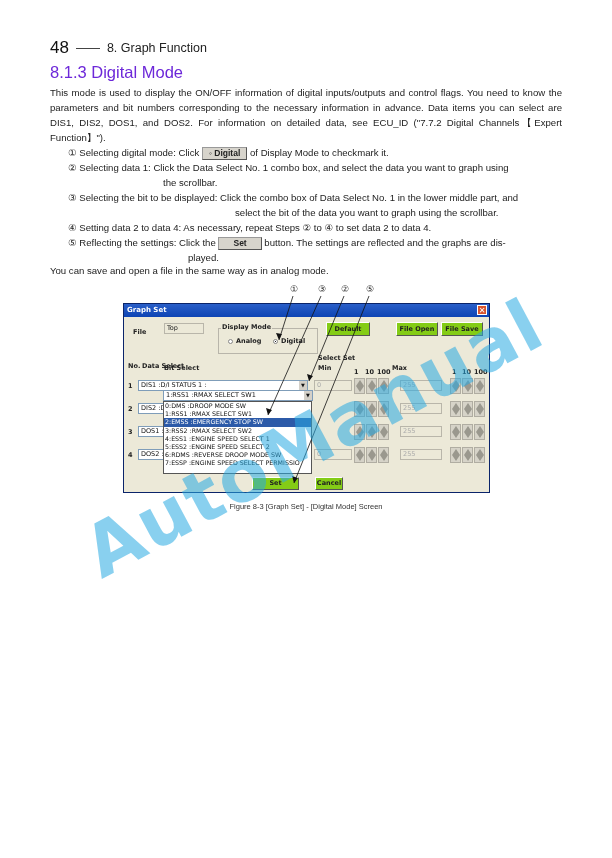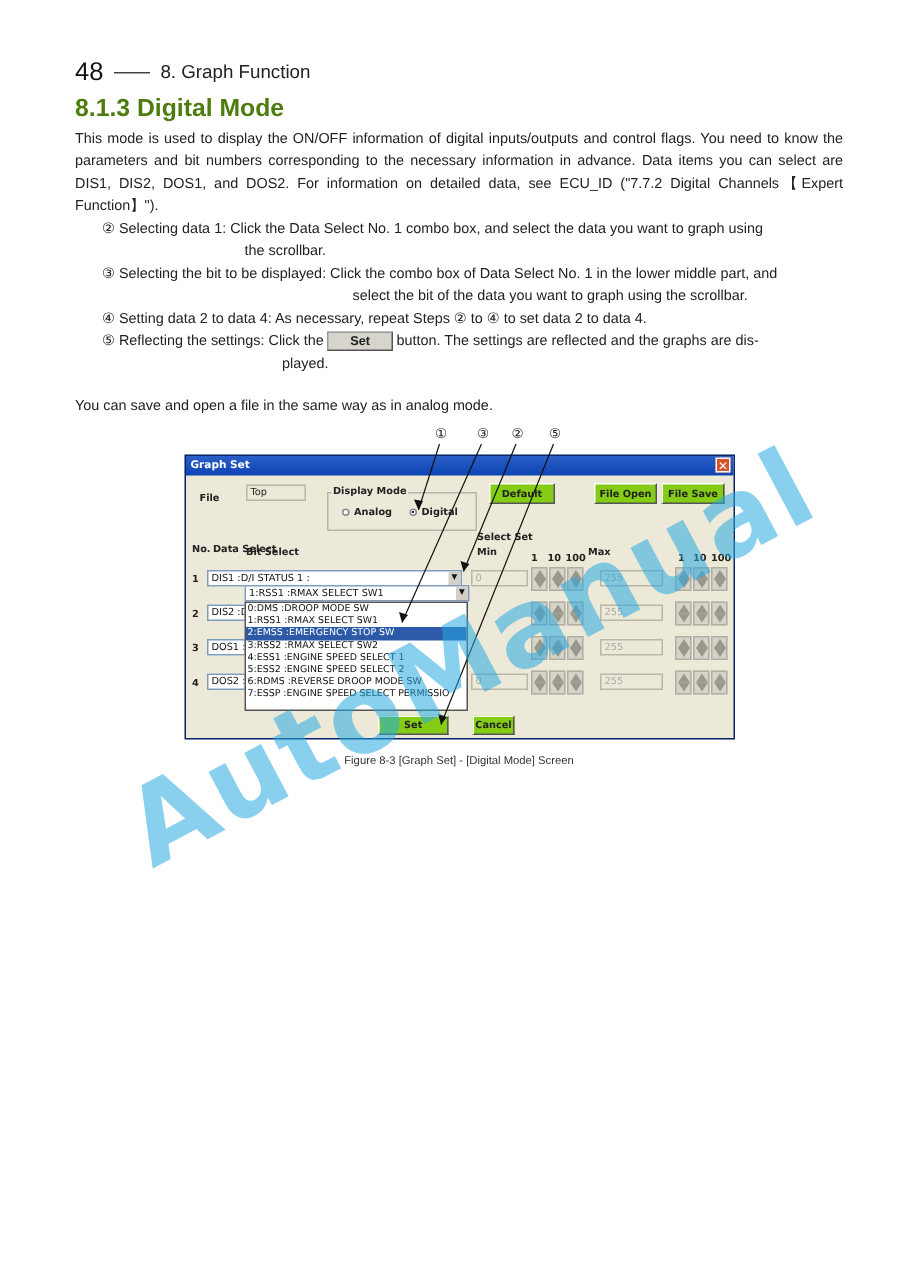--- a/index.html
+++ b/index.html
@@ -2,21 +2,21 @@
 <html><head>
 <meta charset="utf-8">
 <style>
   html, body { margin:0; padding:0; background:#fff; }
   body { width:612px; height:858px; position:relative; overflow:hidden;
          font-family:"Liberation Sans", sans-serif; color:#222; }
   .page-header { position:absolute; left:50px; top:38px; display:flex; align-items:center; }
   .page-num { font-size:17px; color:#111; }
   .hdr-line { width:24px; height:1px; background:#444; margin:0 7px; }
   .hdr-title { font-size:12.5px; color:#222; }
-  .section-title { position:absolute; left:50px; top:63px; font-size:16.5px; color:#4d7c0f;font-weight:bold; }
+  .section-title { position:absolute; left:50px; top:63px; font-size:16.5px; color:#6d28d9; }
   .body-text { position:absolute; left:50px; width:512px; font-size:9.6px; line-height:15px; color:#222; }
   .para { text-align:justify; margin:0; }
   .steps { position:absolute; left:68px; top:145px; width:494px; font-size:9.6px; line-height:15px; }
   .step { display:flex; }
   .step .t { flex:1; }
   .indent2 { padding-left:95px; }
   .indent3 { padding-left:167px; }
   .indent5 { padding-left:120px; }
   .inline-btn { display:inline-block; background:#d7d4cc; border:1px solid #999; border-right-color:#555;
                 border-bottom-color:#555; font-size:8.5px; padding:0 6px; line-height:11px; font-weight:bold; color:#222; }
@@ -68,20 +68,26 @@
 </div>
 
 <div class="section-title">8.1.3 Digital Mode</div>
 
 <div class="body-text" style="top:85px;">
   <p class="para">This mode is used to display the ON/OFF information of digital inputs/outputs and control flags. You need to know the parameters and bit numbers corresponding to the necessary information in advance. Data items you can select are DIS1, DIS2, DOS1, and DOS2. For information on detailed data, see ECU_ID ("7.7.2 Digital Channels【Expert Function】").</p>
 </div>
 
 <div class="steps">
   <div class="step">
+    <span class="t">
+      <span>①</span>
+      <span>Selecting digital mode: Click </span><span class="inline-btn">◦ Digital</span><span> of Display Mode to checkmark it.</span>
+    </span>
+  </div>
+  <div class="step">
     <span class="t"><span>②</span> <span>Selecting data 1: Click the Data Select No. 1 combo box, and select the data you want to graph using</span></span>
   </div>
   <div class="indent2">the scrollbar.</div>
   <div class="step">
     <span class="t"><span>③</span> <span>Selecting the bit to be displayed: Click the combo box of Data Select No. 1 in the lower middle part, and</span></span>
   </div>
   <div class="indent3">select the bit of the data you want to graph using the scrollbar.</div>
   <div class="step">
     <span class="t"><span>④</span> <span>Setting data 2 to data 4: As necessary, repeat Steps ② to ④ to set data 2 to data 4.</span></span>
   </div>

